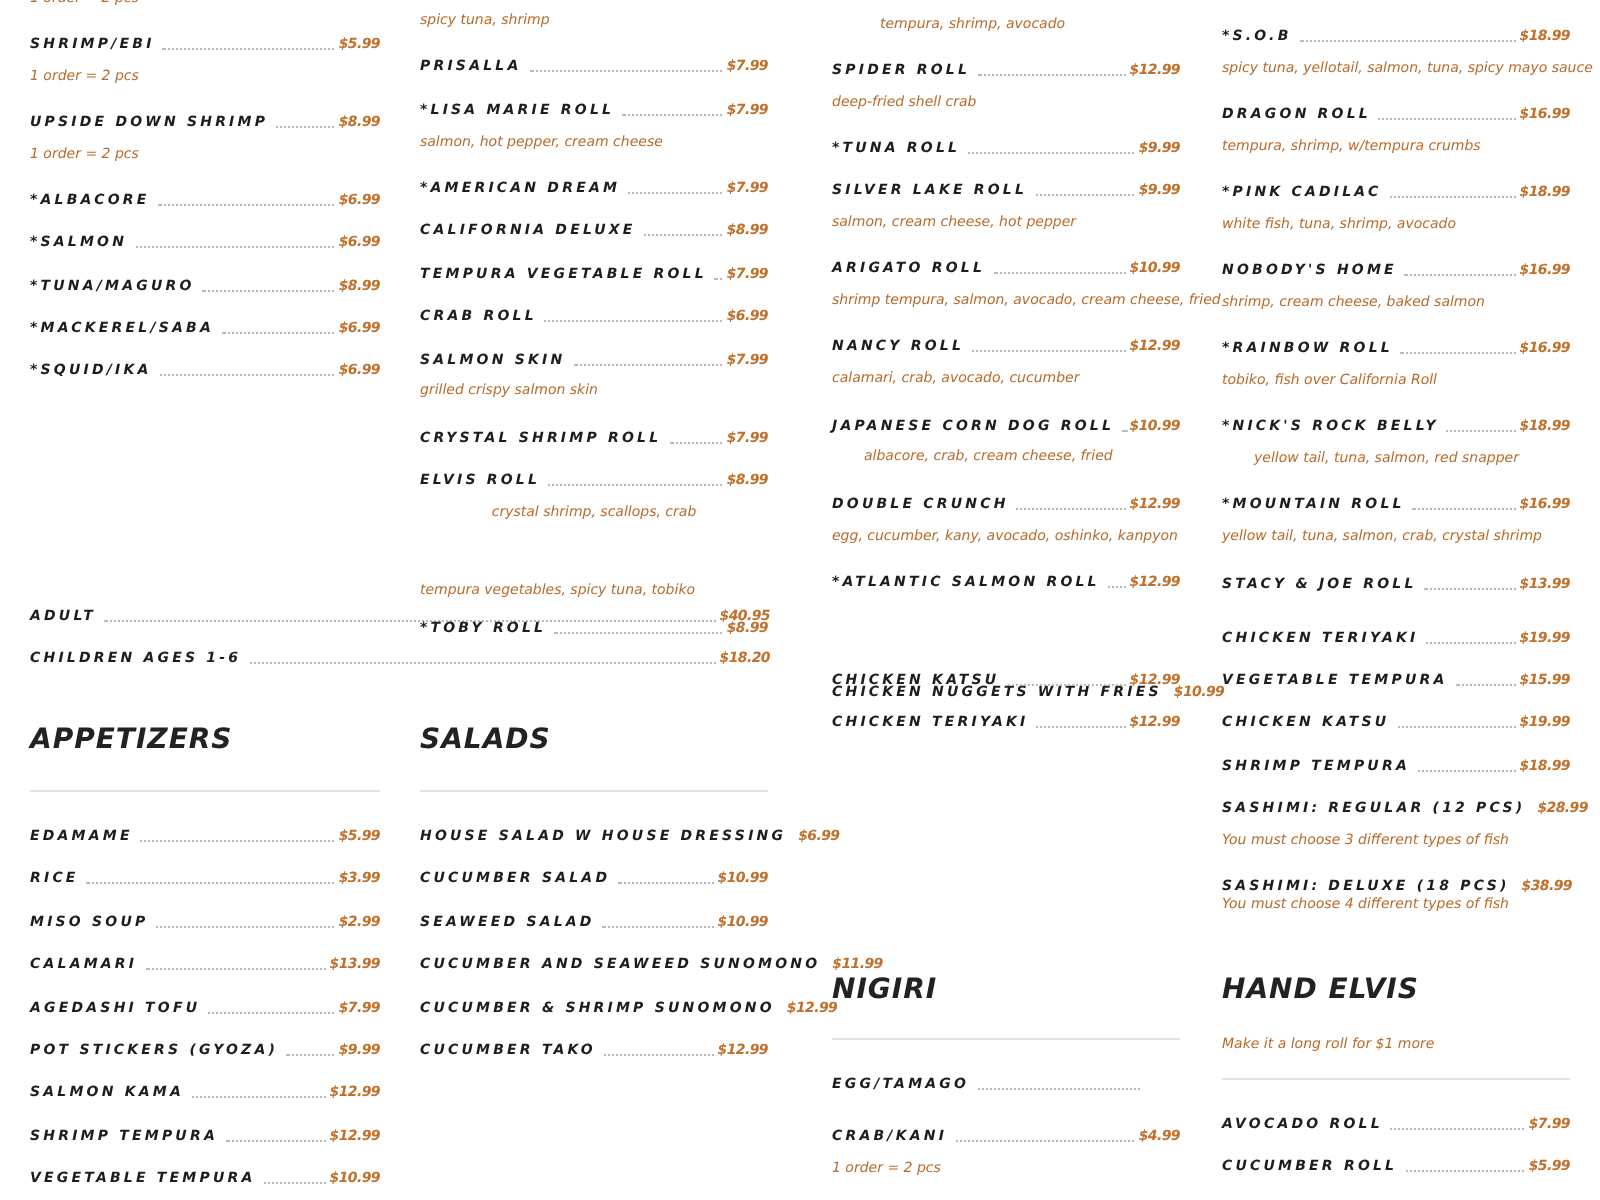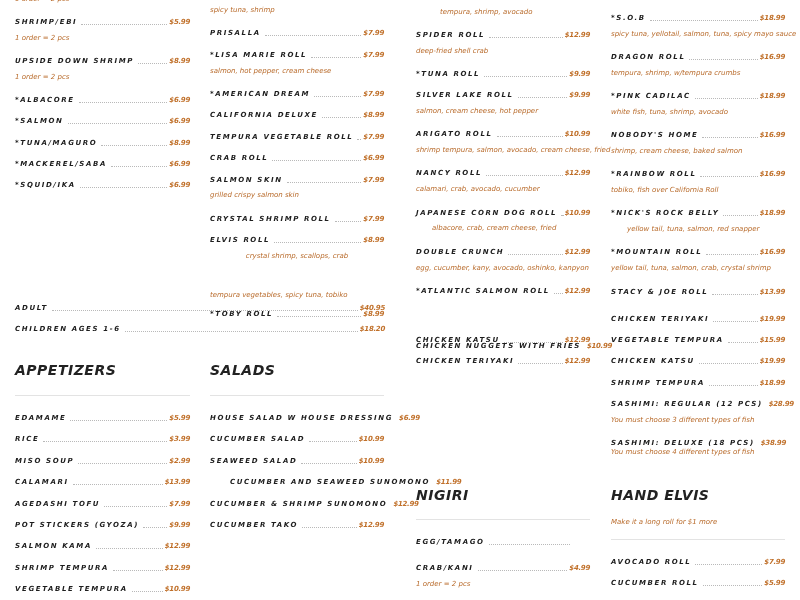--- a/index.html
+++ b/index.html
@@ -213,21 +213,21 @@
   <div class="item" style="top:430px;">
     <span class="name">CUCUMBER SALAD</span>
       <span class="dots"></span>
       <span class="price">$10.99</span>
   </div>
   <div class="item" style="top:452px;">
     <span class="name">SEAWEED SALAD</span>
       <span class="dots"></span>
       <span class="price">$10.99</span>
   </div>
-  <div class="item" style="top:473px;margin-left:20px;">
+  <div class="item" style="top:473px;">
     <span class="name">CUCUMBER AND SEAWEED SUNOMONO</span>
       <span class="dots"></span>
       <span class="price">$11.99</span>
   </div>
   <div class="item" style="top:495px;">
     <span class="name">CUCUMBER &amp; SHRIMP SUNOMONO</span>
       <span class="dots"></span>
       <span class="price">$12.99</span>
   </div>
   <div class="item" style="top:516px;">

